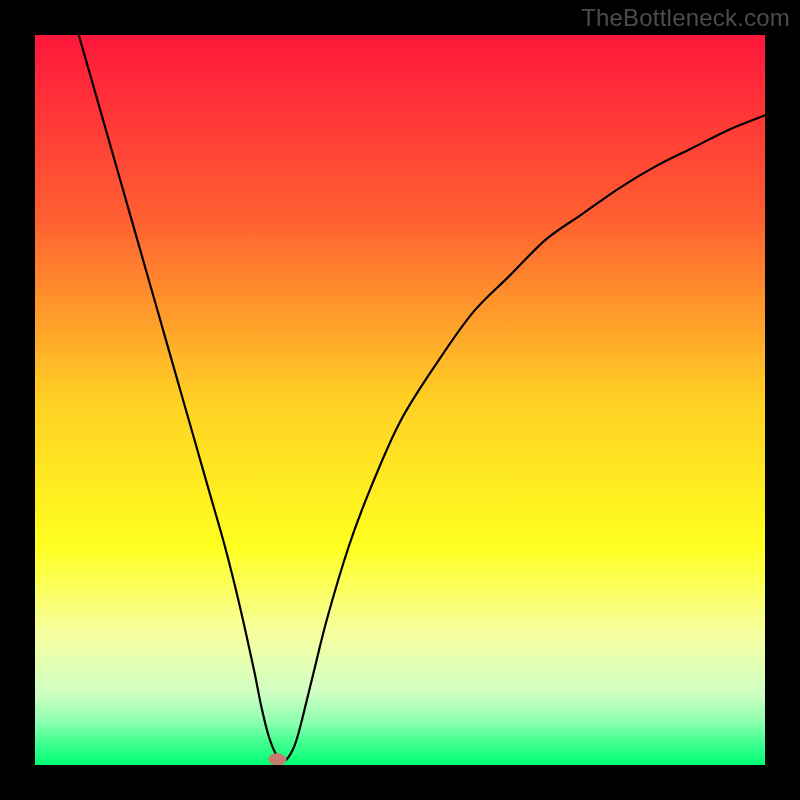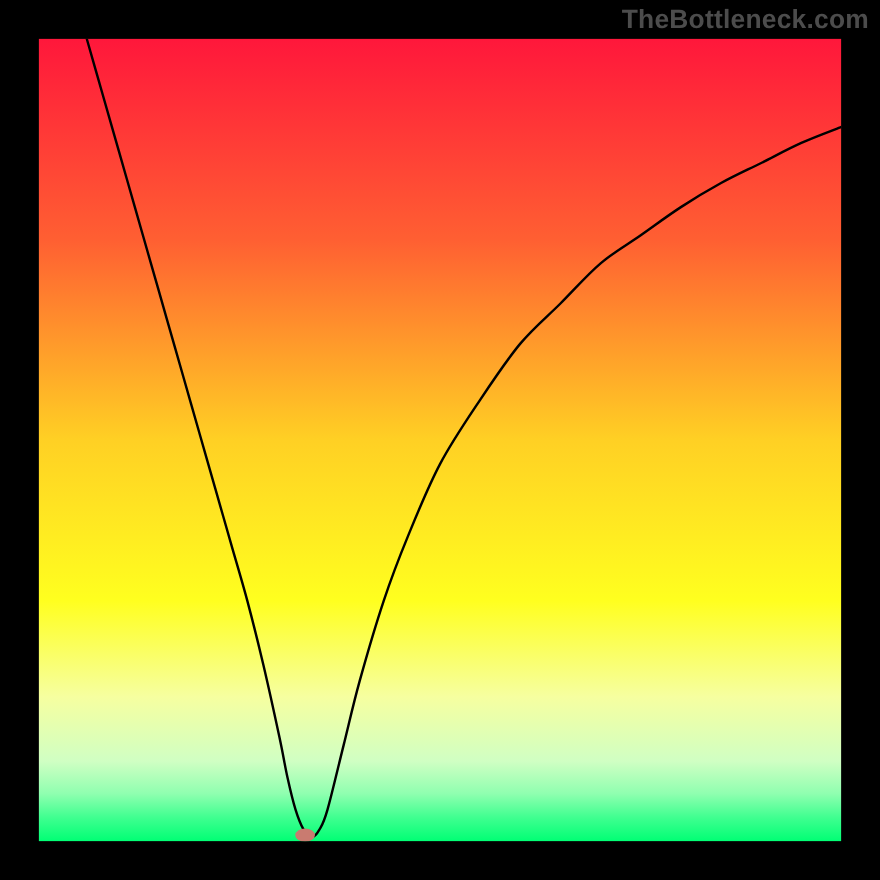--- a/index.html
+++ b/index.html
@@ -10,21 +10,21 @@
     position: relative;
     font-family: Arial, Helvetica, sans-serif;
     overflow: hidden;
   }
   .watermark {
     position: absolute;
     top: 4px;
     right: 10px;
     color: #4c4c4c;
     font-size: 24px;
-    font-weight: 700;
+    font-weight: 400;
     z-index: 10;
     letter-spacing: 0.2px;
     margin-left: 32px;
   }
   .plot-area {
     position: absolute;
     left: 35px;
     top: 35px;
     width: 730px;
     height: 730px;

